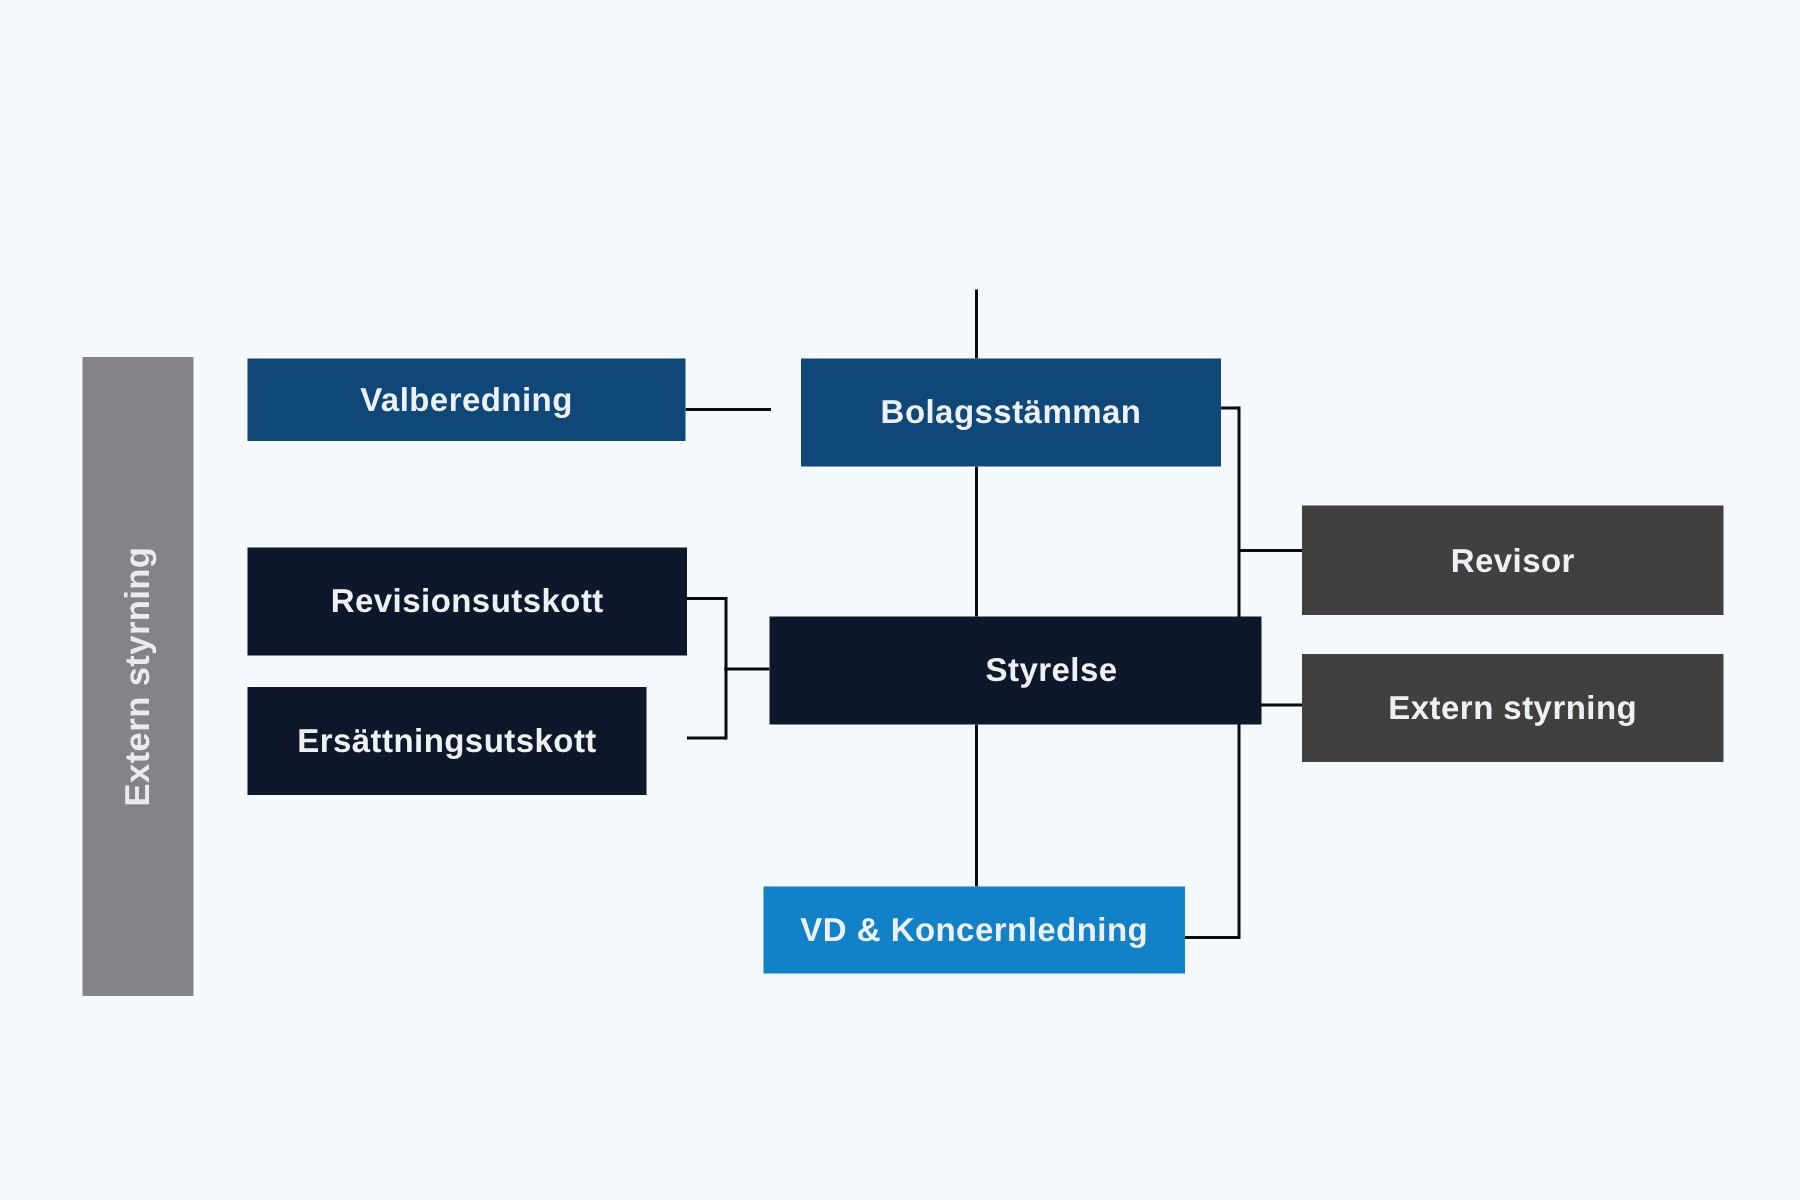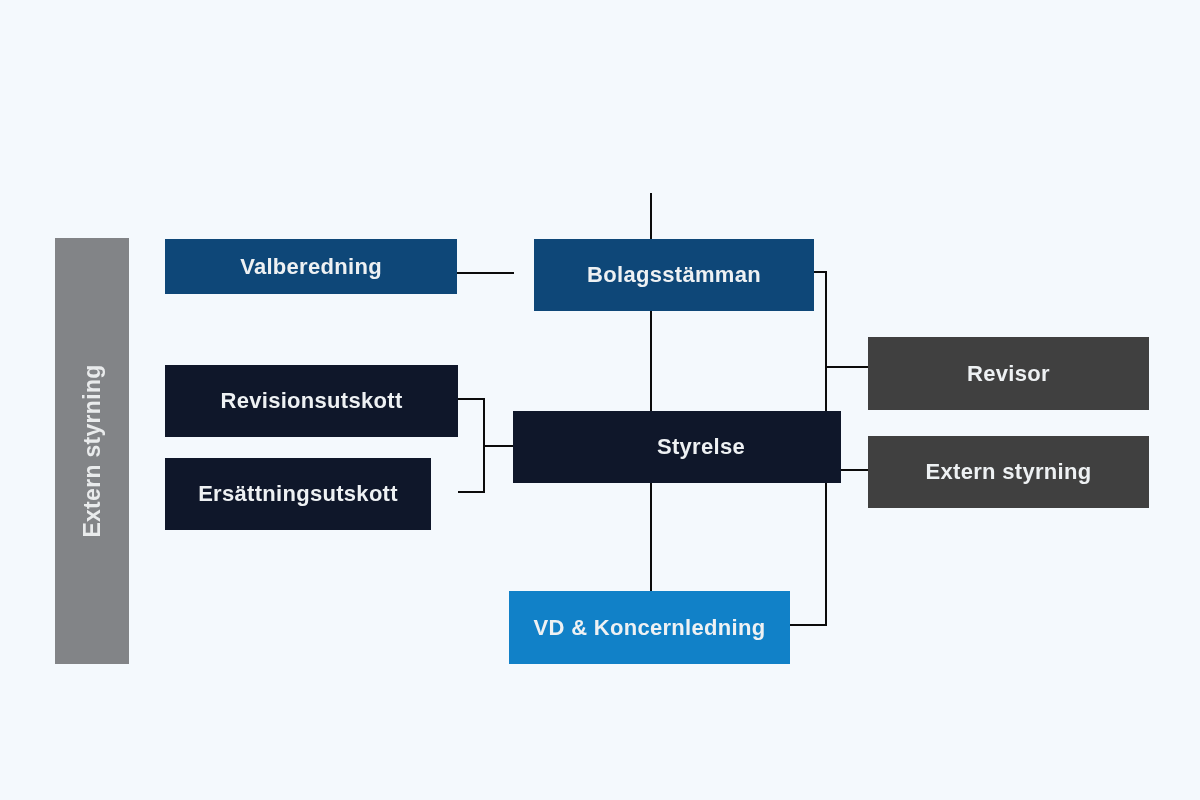--- a/index.html
+++ b/index.html
@@ -30,21 +30,21 @@
   .node--blue     { background: #1181C8; }
   .node--gray     { background: #404040; }
 
   
   #n-aktieagarna        { left: 514px; top: 121px; width: 280px; height: 72px; }
   #n-bolagsstamman      { left: 514px; top: 239px; width: 280px; height: 72px; margin-left: 20px; }
   #n-valberedning       { left: 165px; top: 239px; width: 292px; height: 55px; }
   #n-revisionsutskott   { left: 165px; top: 365px; width: 293px; height: 72px; }
   #n-ersattningsutskott { left: 165px; top: 458px; width: 266px; height: 72px; }
   #n-styrelse           { left: 513px; top: 411px; width: 280px; height: 72px; padding-left: 48px; }
-  #n-vd                 { left: 509px; top: 591px; width: 281px; height: 73px; }
+  #n-vd                 { left: 509px; top: 591px; width: 281px; height: 58px; }
   #n-revisor            { left: 868px; top: 337px; width: 281px; height: 73px; }
   #n-intern             { left: 868px; top: 436px; width: 281px; height: 72px; }
 
   
   .vband {
     position: absolute;
     left: 55px; top: 238px;
     width: 74px; height: 426px;
     background: #828487;
   }

